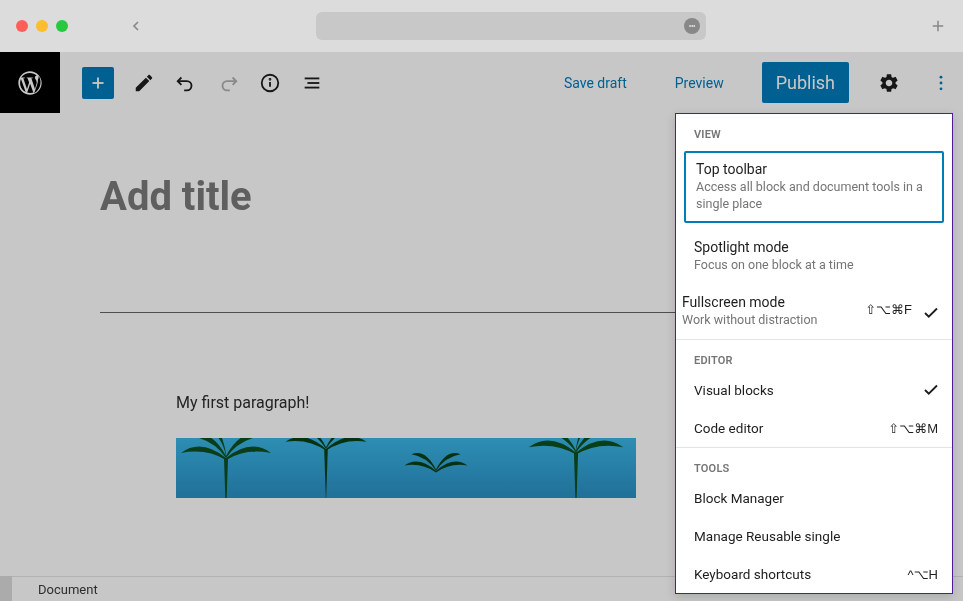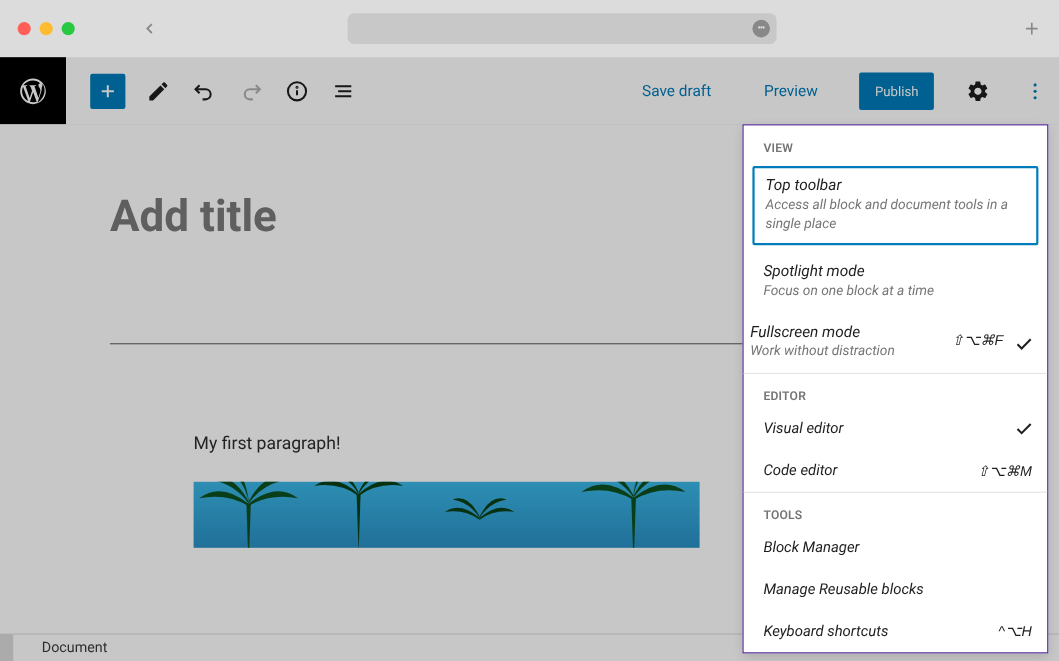--- a/index.html
+++ b/index.html
@@ -19,39 +19,39 @@
 
 
 .wp-toolbar { height: 61px; background: #fff; display: flex; align-items: center; padding-right: 10px; }
 .wp-logo { width: 60px; height: 61px; background: #000; display: flex; align-items: center; justify-content: center; margin-right: 22px; }
 .toolbar-left { display: flex; align-items: center; gap: 18px; }
 .add-block-btn { width: 32px; height: 32px; background: #007cba; color: #fff; display: flex; align-items: center; justify-content: center; border-radius: 2px; }
 .tool-icon { width: 24px; height: 24px; display: flex; align-items: center; justify-content: center; color: #1e1e1e; }
 .tool-icon.disabled { color: #b0b0b0; }
 .toolbar-right { margin-left: auto; display: flex; align-items: center; gap: 28px; }
 .link-btn { color: #007cba; font-size: 14px; padding: 8px 10px; }
-.publish-btn { background: #007cba; color: #fff; font-size: 12px; padding: 10px 14px; border-radius: 2px; }
+.publish-btn { background: #007cba; color: #fff; font-size: 18px; padding: 10px 14px; border-radius: 2px; }
 .icon-btn { width: 24px; height: 24px; display: flex; align-items: center; justify-content: center; color: #1e1e1e; }
 
 
 .canvas { height: 463px; background: #fff; padding: 40px 100px 0 100px; position: relative; overflow: hidden; }
 .title-placeholder { font-size: 40px; font-weight: 700; color: #7a7a7a; margin-top: 20px; }
 .hr { height: 1px; background: #666; margin-top: 92px; margin-bottom: 80px; }
 .paragraph { font-size: 16px; color: #2e2e2e; margin-left: 76px; }
 .image-block { margin-left: 76px; margin-top: 26px; width: 460px; height: 60px; background: linear-gradient(180deg, #3bb6e6 0%, #2a90c4 100%); position: relative; overflow: hidden; }
 .palm { position: absolute; width: 120px; height: 100px; }
 .palm svg { width: 100%; height: 100%; }
 
 
 .footer { position: absolute; bottom: 0; left: 12px; right: 0; height: 25px; background: #fff; border-top: 1px solid #e4e4e4; display: flex; align-items: center; padding: 0 26px; font-size: 13px; color: #3c3c3c; }
 
 
 .dropdown { position: absolute; top: 113px; right: 10px; width: 278px; background: #fff; border: 1px solid #4c1d95; box-shadow: 0 3px 10px rgba(0,0,0,0.15); z-index: 10; }
 .dd-section-label { font-size: 11px; font-weight: 600; color: #757575; letter-spacing: 0.2px; padding: 14px 18px 4px 18px; }
-.dd-item { padding: 10px 14px; font-size: 13.5px; color: #1e1e1e; position: relative; font-style: italic; }
+.dd-item { padding: 10px 14px; font-size: 13.5px; color: #1e1e1e; position: relative; }
 .dd-item.highlight { border: 2px solid #007cba; margin: 6px 8px; border-radius: 2px; padding: 8px 10px; }
 .dd-item-title { margin-bottom: 2px; color: #1e1e1e; font-size: 14px; }
 .dd-item-desc { font-size: 12.5px; color: #757575; line-height: 1.35; }
 .dd-item-shortcut { position: absolute; right: 40px; top: 10px; font-size: 13px; color: #1e1e1e; font-family: -apple-system, sans-serif; }
 .dd-item-shortcut.solo { right: 14px; top: 50%; transform: translateY(-50%); }
 .dd-check { position: absolute; right: 12px; top: 50%; transform: translateY(-50%); }
 .dd-item.with-check .dd-item-shortcut { right: 40px; }
 .dd-item.flat { padding: 11px 18px; }
 .dd-sep { height: 1px; background: #e4e4e4; }
 
@@ -229,39 +229,39 @@
       <svg width="18" height="18" viewBox="0 0 24 24" fill="none" stroke="#1e1e1e" stroke-width="2.5">
           <polyline points="20 6 9 17 4 12"></polyline>
         </svg>
     </div>
   </div>
 
   <div class="dd-sep"></div>
   <div class="dd-section-label">EDITOR</div>
 
   <div class="dd-item flat">
-    <span>Visual editor</span>
+    <span>Visual blocks</span>
     <div class="dd-check">
       <svg width="18" height="18" viewBox="0 0 24 24" fill="none" stroke="#1e1e1e" stroke-width="2.5">
           <polyline points="20 6 9 17 4 12"></polyline>
         </svg>
     </div>
   </div>
 
   <div class="dd-item flat">
     <span>Code editor</span>
     <span class="dd-item-shortcut solo">⇧⌥⌘M</span>
   </div>
 
   <div class="dd-sep"></div>
   <div class="dd-section-label">TOOLS</div>
 
   <div class="dd-item flat">
     <span>Block Manager</span>
   </div>
   <div class="dd-item flat">
-    <span>Manage Reusable blocks</span>
+    <span>Manage Reusable single</span>
   </div>
   <div class="dd-item flat">
     <span>Keyboard shortcuts</span>
     <span class="dd-item-shortcut solo">^⌥H</span>
   </div>
 </div>
 
 </body></html>

